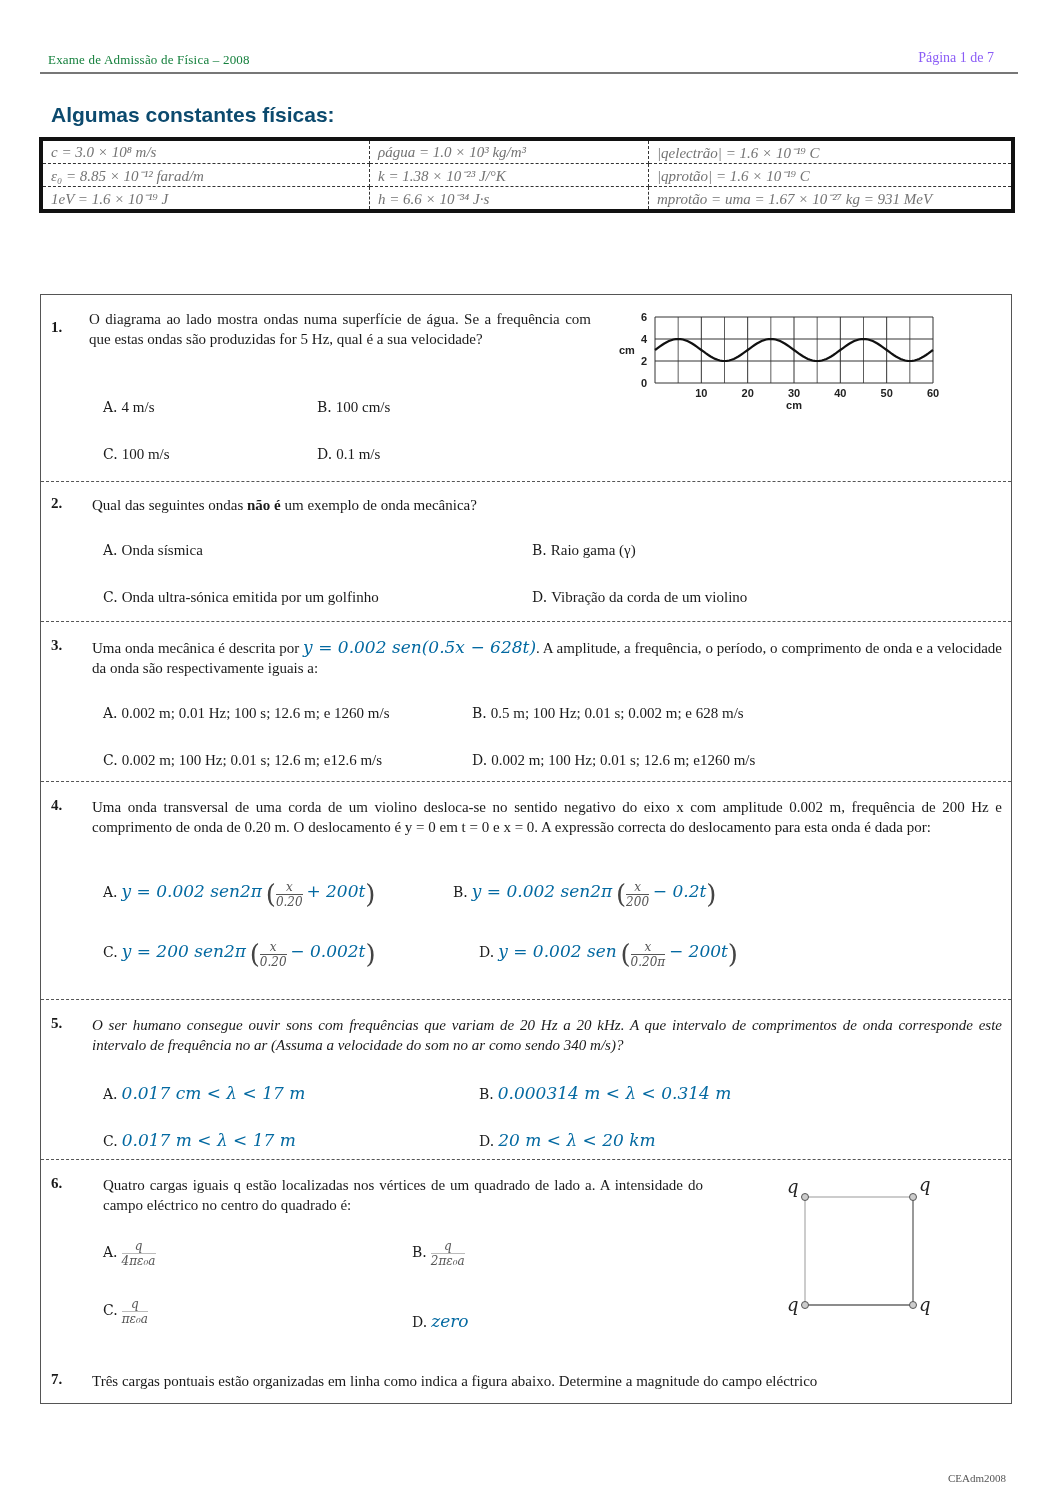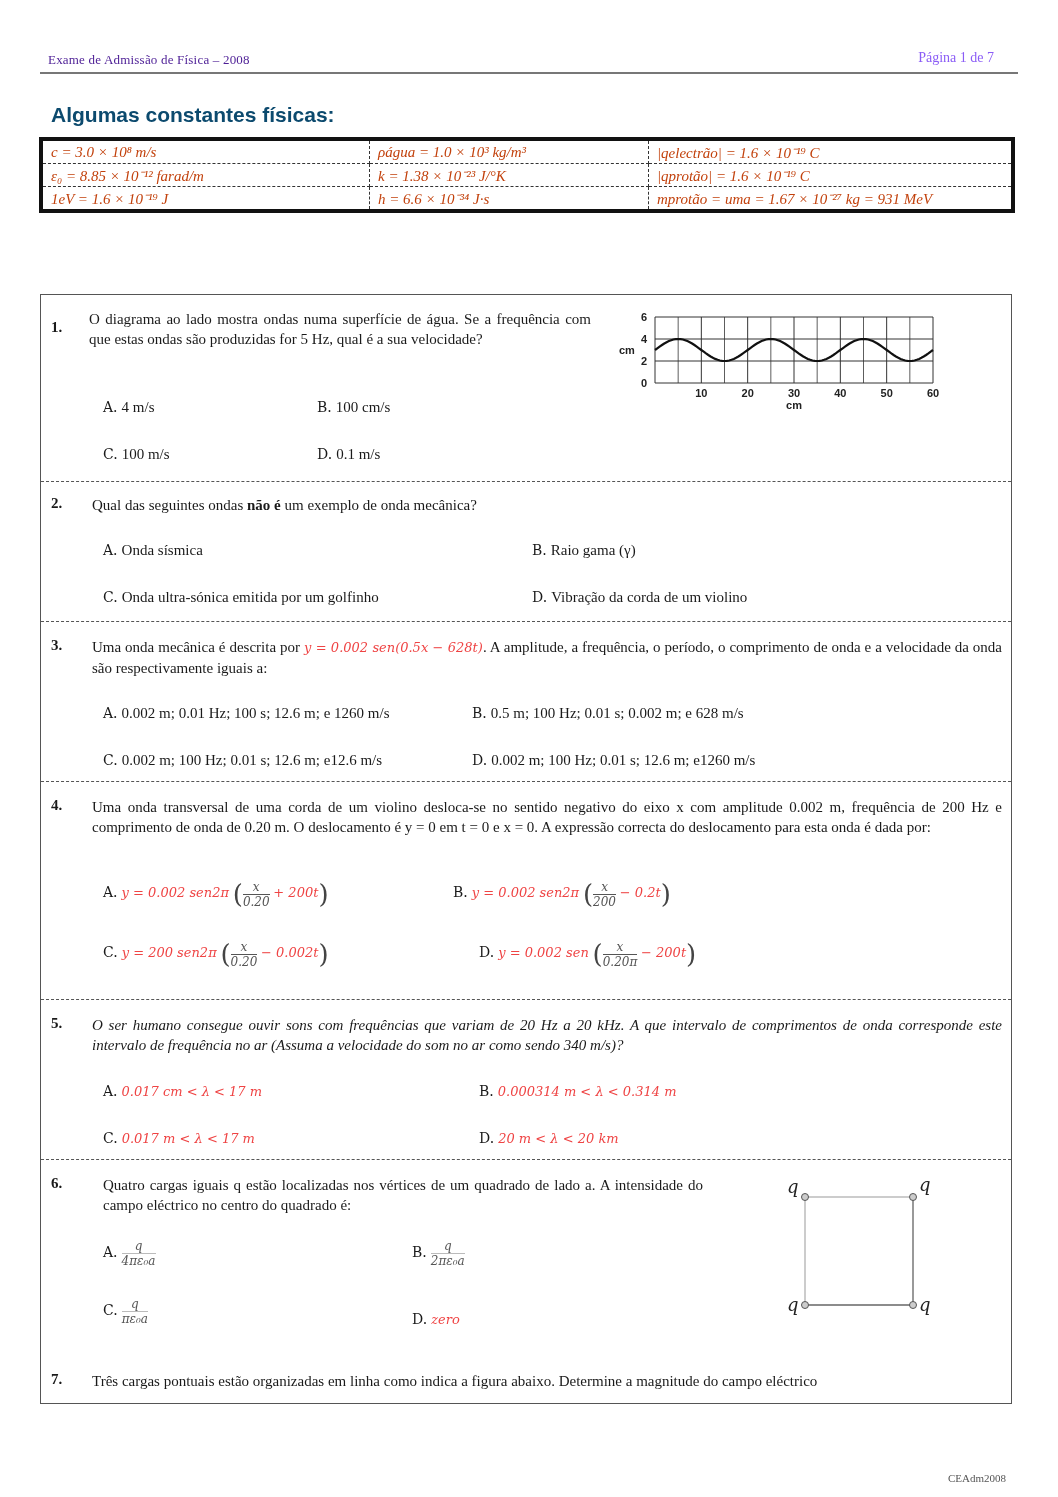--- a/index.html
+++ b/index.html
@@ -1,35 +1,35 @@
 <!DOCTYPE html>
 <html><head>
 <meta charset="utf-8">
 <style>
   html, body { margin: 0; padding: 0; background: #ffffff; }
   body { width: 1058px; height: 1497px; position: relative; font-family: "Liberation Serif", serif; color: #1a1a1a; overflow: hidden; }
   .page-header { position: absolute; left: 40px; top: 48px; width: 978px; height: 24px; border-bottom: 2px solid #777; }
-  .page-header .left { position: absolute; left: 8px; bottom: 4px; font-size: 13px; color: #4c1d95; letter-spacing: 0.2px; }
+  .page-header .left { position: absolute; left: 8px; bottom: 4px; font-size: 13px; color: #15803d; letter-spacing: 0.2px; }
   .page-header .right { position: absolute; right: 24px; bottom: 6px; font-size: 14px; color: #8b5cf6; }
   .const-title { position: absolute; left: 51px; top: 103px; font-family: "Liberation Sans", sans-serif; font-weight: bold; font-size: 21px; color: #0c4a6e; }
   .const-table { position: absolute; left: 39px; top: 137px; width: 976px; border: 4px solid #111; border-collapse: collapse; }
-  .const-table td { font-size: 15px; height: 22px; padding: 0 8px; border-bottom: 1px dashed #333; border-right: 1px dashed #333; white-space: nowrap; font-style: italic; color: #c2410c; }
+  .const-table td { font-size: 15px; height: 22px; padding: 0 8px; border-bottom: 1px dashed #333; border-right: 1px dashed #333; white-space: nowrap; font-style: italic; color: #737373; }
   .const-table tr:last-child td { border-bottom: none; }
   .const-table td:last-child { border-right: none; }
   .const-table td.c1 { width: 310px; }
   .const-table td.c2 { width: 262px; }
 
   .questions { position: absolute; left: 40px; top: 294px; width: 970px; height: 1108px; border: 1.5px solid #555; }
   .q { position: absolute; left: 0; width: 970px; border-bottom: 1px dashed #555; }
   .q.last { border-bottom: none; }
   .qnum { position: absolute; left: 10px; font-weight: bold; font-size: 15px; }
   .qtext { position: absolute; font-size: 15px; line-height: 20px; text-align: justify; }
   .opt { position: absolute; font-size: 15px; white-space: nowrap; }
   .opt .letter { font-family: "DejaVu Serif", serif; font-size: 14px; margin-right: 4px; }
-  .math { font-style: italic; font-family: "DejaVu Serif", serif; font-size: 13px; color: #ef4444; margin-top: 28px; }
+  .math { font-style: italic; font-family: "DejaVu Serif", serif; font-size: 17px; color: #0369a1; margin-top: 28px; }
   .frac { display: inline-block; vertical-align: middle; text-align: center; font-family: "DejaVu Serif", serif; font-style: italic; font-size: 12px; color: #555; }
   .frac .num { display: block; }
   .frac .den { display: block; }
   .frac.line .num { border-bottom: 1px solid #555; padding: 0 3px; }
   .paren { font-size: 26px; vertical-align: middle; color: #444; font-family: "DejaVu Serif", serif; }
 
   .footer { position: absolute; right: 52px; top: 1472px; font-size: 11px; color: #555; }
 </style>
 </head>
 <body>

